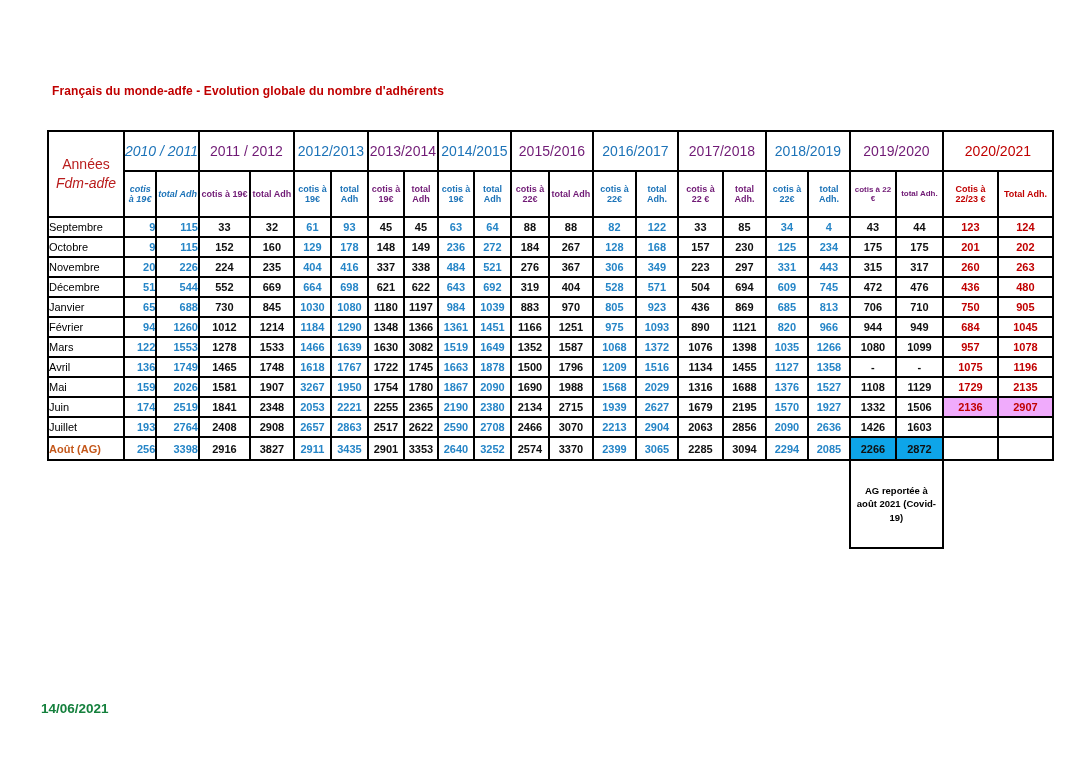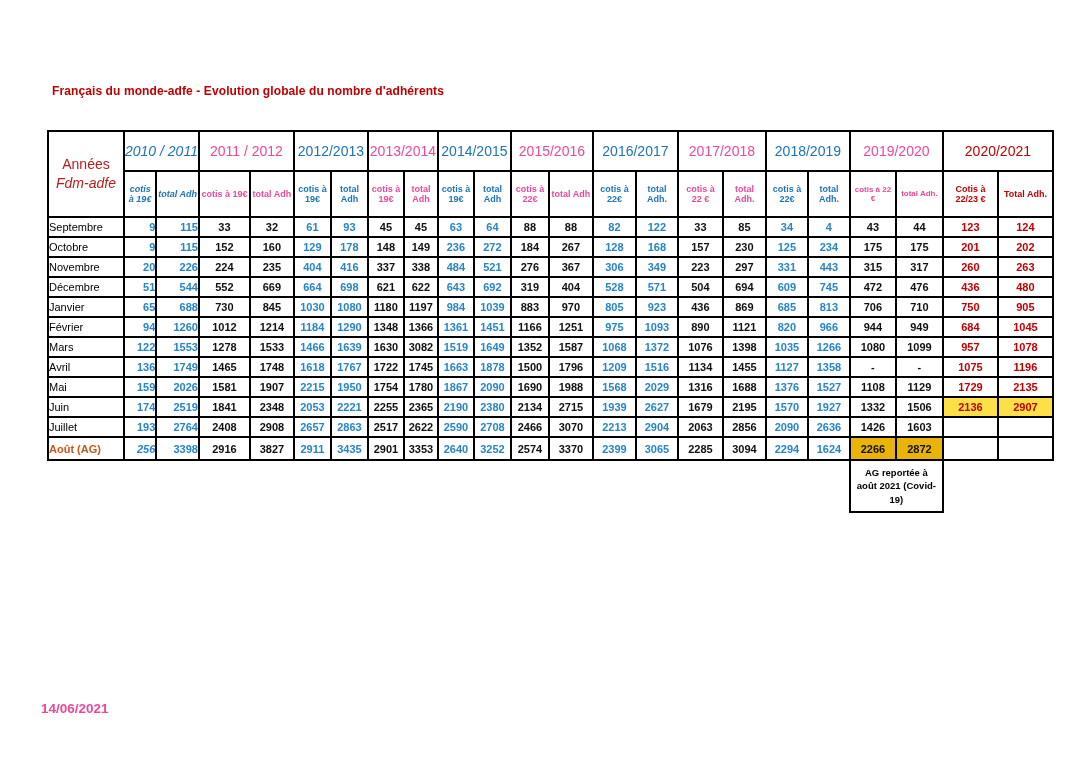--- a/index.html
+++ b/index.html
@@ -29,47 +29,47 @@
   
   tr.years th{height:38px;font-size:14px;font-weight:400;text-align:center;}
   
   tr.subs th{
     height:42px;font-size:9px;font-weight:700;text-align:center;
     white-space:normal;line-height:1.15;padding:1px;
   }
   tr.subs th.small{font-size:8px;}
   
   .tk-blue{color:#1C73B8;}
-  .tk-black{color:#ec4899;}
+  .tk-black{color:#701a75;}
   .tk-red{color:#C00000;}
   .tk-bold{font-weight:700;}
   .tk-italic{font-style:italic;}
   
   tbody td{height:18px;font-size:11px;font-weight:700;text-align:center;}
   tbody tr.tall td{height:21px;margin-top:7px;}
   td.month{
     text-align:left;padding-left:4px;font-weight:400;font-size:11px;color:#000;
   }
   td.month.orange{color:#C4581B;font-weight:700;}
   .v-blue{color:#2585C7;}
   .v-black{color:#101010;}
   .v-red{color:#C00000;}
   .ta-r{text-align:right;padding-right:3px;}
-  .it{font-style:italic;}
-  .bg-yellow{background:#fde047;}
-  .bg-gray{background:#eab308;}
+  .it{}
+  .bg-yellow{background:#f0abfc;}
+  .bg-gray{background:#0ea5e9;}
   
   tr.noterow td{border:none;background:transparent;}
   tr.noterow td.note-cell{
     border:2px solid #000;height:48px;font-size:9.5px;font-weight:600;
-    text-align:center;white-space:normal;line-height:1.4;color:#000;padding:1px 4px;
+    text-align:center;white-space:normal;line-height:1.4;color:#000;padding:19px 4px;
   }
   .report-date{
     position:absolute;left:41px;top:701px;
-    font-size:13.5px;font-weight:700;color:#ec4899;
+    font-size:13.5px;font-weight:700;color:#15803d;
   }
 </style>
 </head>
 <body>
 
 <div class="page-title">Français du monde-adfe - Evolution globale du nombre d'adhérents</div>
 
 <table class="main" id="tbl">
     <colgroup>
       <col style="width:76px">
@@ -339,21 +339,21 @@
         <td class="v-black">-</td>
         <td class="v-red">1075</td>
         <td class="v-red">1196</td>
       </tr>
       <tr>
         <td class="month">Mai</td>
         <td class="v-blue ta-r">159</td>
         <td class="v-blue ta-r">2026</td>
         <td class="v-black">1581</td>
         <td class="v-black">1907</td>
-        <td class="v-blue">2215</td>
+        <td class="v-blue">3267</td>
         <td class="v-blue">1950</td>
         <td class="v-black">1754</td>
         <td class="v-black">1780</td>
         <td class="v-blue">1867</td>
         <td class="v-blue">2090</td>
         <td class="v-black">1690</td>
         <td class="v-black">1988</td>
         <td class="v-blue">1568</td>
         <td class="v-blue">2029</td>
         <td class="v-black">1316</td>
@@ -427,21 +427,21 @@
         <td class="v-black">3353</td>
         <td class="v-blue">2640</td>
         <td class="v-blue">3252</td>
         <td class="v-black">2574</td>
         <td class="v-black">3370</td>
         <td class="v-blue">2399</td>
         <td class="v-blue">3065</td>
         <td class="v-black">2285</td>
         <td class="v-black">3094</td>
         <td class="v-blue">2294</td>
-        <td class="v-blue">1624</td>
+        <td class="v-blue">2085</td>
         <td class="v-black bg-gray">2266</td>
         <td class="v-black bg-gray">2872</td>
         <td class="v-red"></td>
         <td class="v-red"></td>
       </tr>
       <tr class="noterow">
   <td colspan="19"></td>
   <td colspan="2" class="note-cell">AG reportée à août 2021 (Covid-19)</td>
   <td colspan="2"></td>
       </tr>

